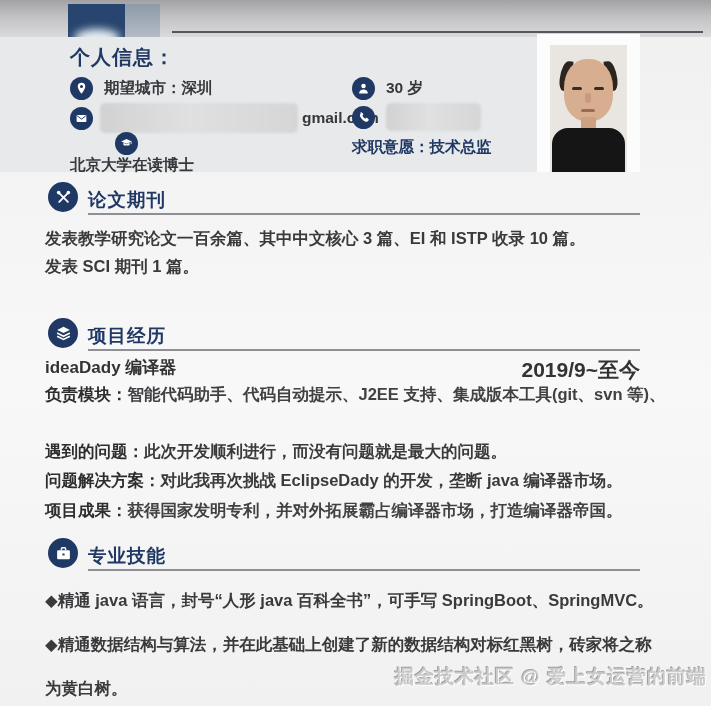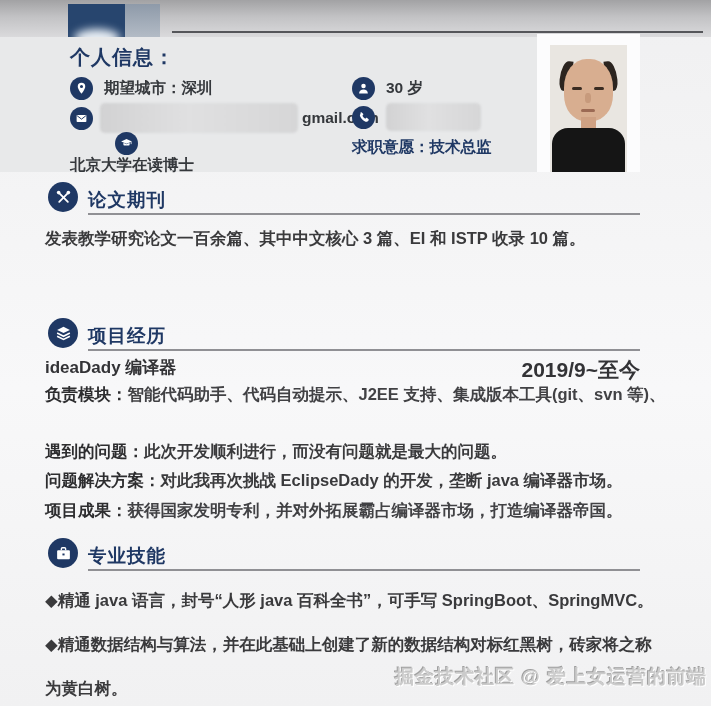--- a/index.html
+++ b/index.html
@@ -160,20 +160,21 @@
           <rect x="7.2" y="1.4" width="1.7" height="13.2" rx=".85" transform="rotate(45 8 8)"></rect>
           <rect x="7.2" y="1.4" width="1.7" height="13.2" rx=".85" transform="rotate(-45 8 8)"></rect>
           <circle cx="3.4" cy="3.4" r="1.7"></circle>
           <circle cx="12.6" cy="3.4" r="1.7"></circle>
         </g>
       </svg>
   </div>
   <div class="sec-title" style="top:187px;">论文期刊</div>
   <div class="sec-line" style="top:213px;"></div>
   <div class="bodyline" style="top:228px;">发表教学研究论文一百余篇、其中中文核心 3 篇、EI 和 ISTP 收录 10 篇。</div>
+  <div class="bodyline" style="top:256px;">发表 SCI 期刊 1 篇。</div>
 
   <div class="sec-icon" style="top:318px;">
     <svg viewBox="0 0 16 16">
         <path fill="#fff" d="M8 1.6 14 4.6 8 7.6 2 4.6z"></path>
         <path d="M2 7.6l6 3 6-3" fill="none" stroke="#fff" stroke-width="1.5"></path>
         <path d="M2 10.6l6 3 6-3" fill="none" stroke="#fff" stroke-width="1.5"></path>
       </svg>
   </div>
   <div class="sec-title" style="top:323px;">项目经历</div>
   <div class="sec-line" style="top:349px;"></div>

